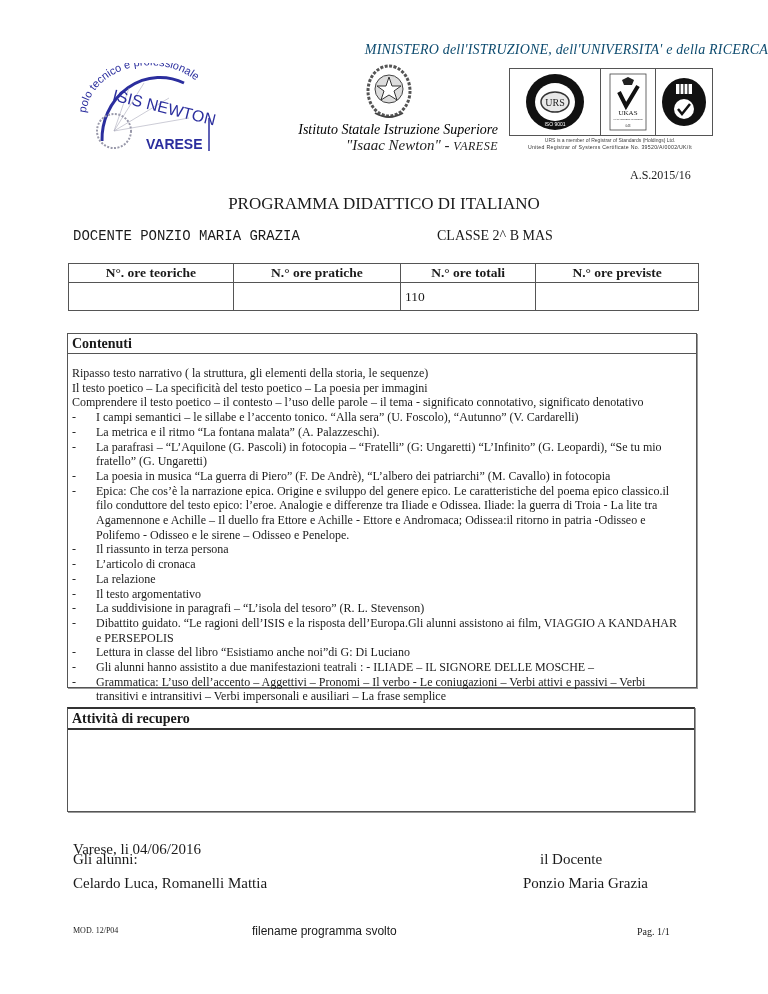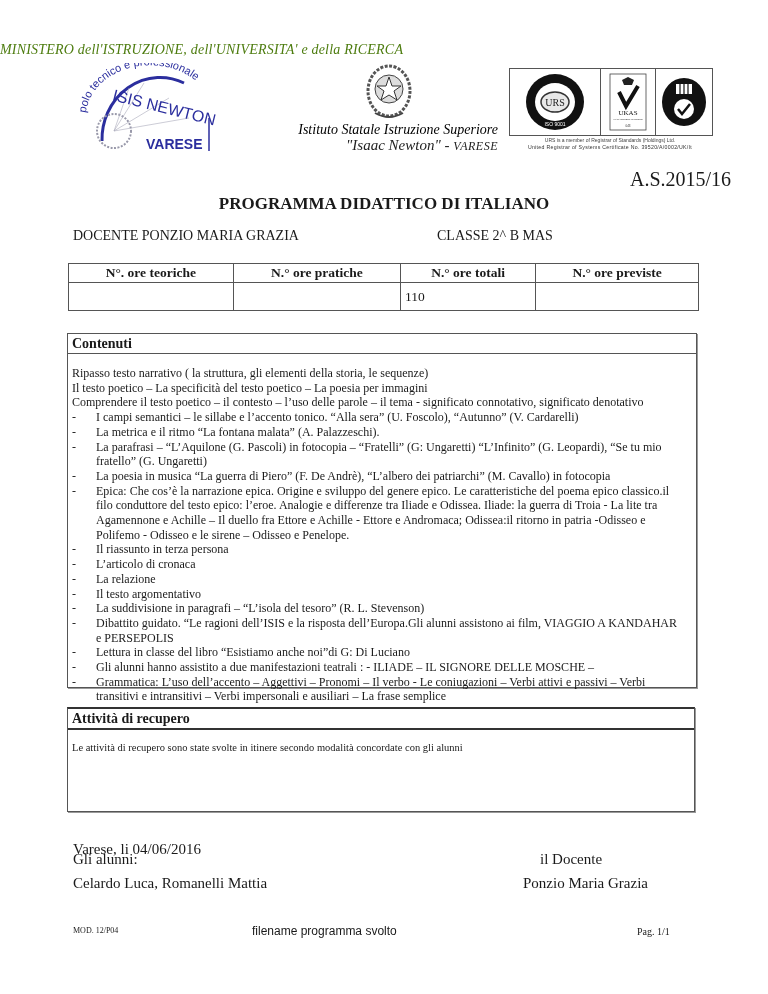--- a/index.html
+++ b/index.html
@@ -1,41 +1,41 @@
 <!DOCTYPE html>
 <html><head>
   <meta charset="utf-8">
   <style>
     html, body { margin: 0; padding: 0; background: #ffffff; }
     body { width: 768px; height: 994px; position: relative; overflow: hidden;
            font-family: "Liberation Serif", "DejaVu Serif", serif; color: #1a1a1a; }
     .abs { position: absolute; }
 
     
-    .ministry { left: 0; width: 768px; top: 42px; text-align: left;
-                font-style: italic; font-size: 14px; letter-spacing: 0.2px; color: #4d7c0f; }
+    .ministry { left: 0; width: 768px; top: 42px; text-align: right;
+                font-style: italic; font-size: 14px; letter-spacing: 0.2px; color: #0c4a6e; }
     .logo-left { left: 74px; top: 63px; width: 150px; height: 90px; }
     .emblem { left: 363px; top: 63px; width: 52px; height: 58px; }
     .inst-line1 { left: 268px; width: 230px; top: 122px; text-align: right;
                   font-style: italic; font-size: 14px; color: #000000; }
     .inst-line2 { left: 268px; width: 230px; top: 137px; text-align: right;
                   font-style: italic; font-size: 15px; color: #222; }
     .inst-line2 .varese { font-size: 12px; letter-spacing: 0.5px; }
     .cert { left: 509px; top: 68px; width: 202px; height: 66px; border: 1px solid #555;
             display: flex; }
     .cert > div { border-right: 1px solid #555; display: flex; align-items: center; justify-content: center; }
     .cert > div:last-child { border-right: none; }
     .cert-note1 { left: 500px; width: 220px; top: 137px; text-align: center; font-size: 5px;
                   font-family: "Liberation Sans", sans-serif; color: #444; }
     .cert-note2 { left: 500px; width: 220px; top: 144px; text-align: center; font-size: 5.2px;
                   font-family: "Liberation Sans", sans-serif; color: #333; letter-spacing: 0.3px; }
 
-    .as { left: 630px; top: 168px; font-size: 20px; }
-    .title { left: 0; width: 768px; top: 194px; text-align: center; font-weight: bold; font-size: 17px; }
-    .docente { left: 73px; top: 228px; font-size: 14px; }
+    .as { left: 630px; top: 168px; font-size: 12px; }
+    .title { left: 0; width: 768px; top: 194px; text-align: center; font-weight: normal; font-size: 17px; }
+    .docente { left: 73px; top: 228px; font-size: 14px; font-family: Liberation Mono, monospace; }
     .classe { left: 437px; top: 228px; font-size: 14px; }
 
     
     table.hours { position: absolute; left: 68px; top: 263px; width: 631px; border-collapse: collapse; }
     table.hours th, table.hours td { border: 1px solid #555; font-size: 13.5px; }
     table.hours th { height: 18px; font-weight: bold; text-align: center; padding: 0; }
     table.hours td { height: 27px; text-align: left; padding: 0 0 0 4px; vertical-align: middle; }
 
     
     .box { position: absolute; border: 1px solid #555; box-shadow: 1px 1px 0 #999; }
@@ -218,21 +218,20 @@
         <div class="bul">
           <span class="dash">-</span>
           <span class="txt">Grammatica: L’uso dell’accento – Aggettivi – Pronomi – Il verbo - Le coniugazioni – Verbi attivi e passivi – Verbi transitivi e intransitivi – Verbi impersonali e ausiliari – La frase semplice</span>
         </div>
       </div>
   </div>
 </div>
 
 <div class="box recupero">
   <div class="head">Attività di recupero</div>
-  <div class="body">Le attività di recupero sono state  svolte in itinere secondo modalità concordate con gli alunni</div>
 </div>
 
 <div class="abs data-luogo">Varese, li 04/06/2016</div>
 <div class="abs alunni-label">Gli alunni:</div>
 <div class="abs docente-label">il Docente</div>
 <div class="abs alunni-names">Celardo Luca, Romanelli Mattia</div>
 <div class="abs docente-name">Ponzio Maria Grazia</div>
 <div class="abs mod">MOD. 12/P04</div>
 <div class="abs filename">filename programma svolto</div>
 <div class="abs pag">Pag. 1/1</div>

